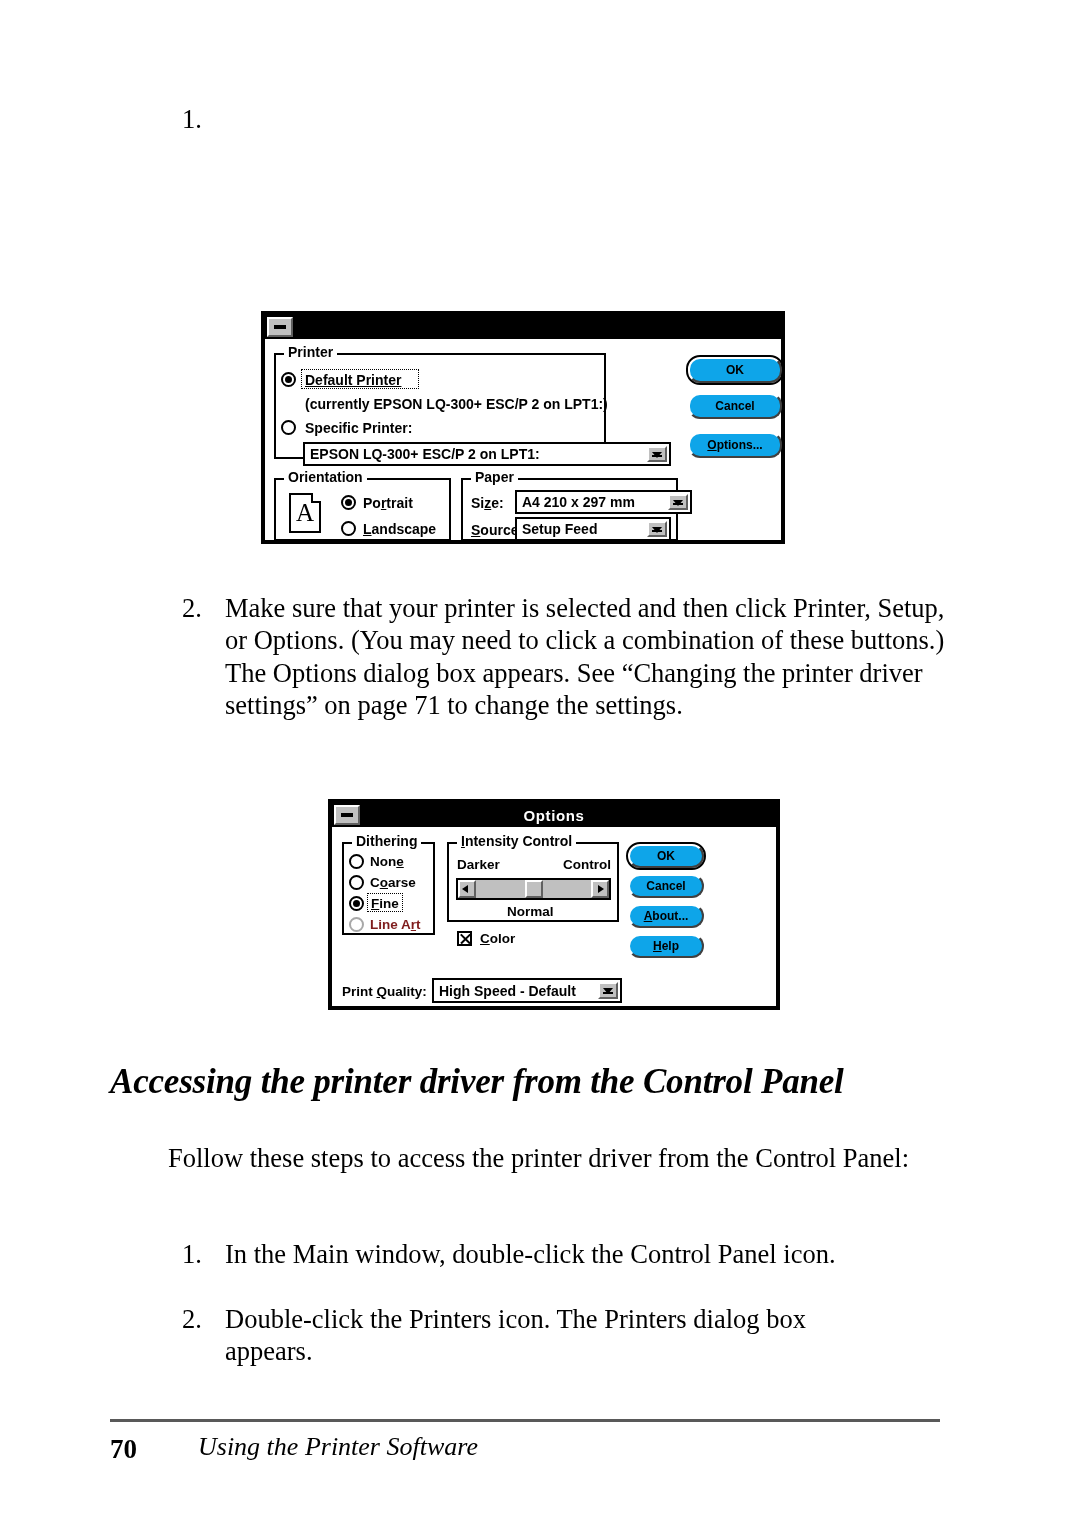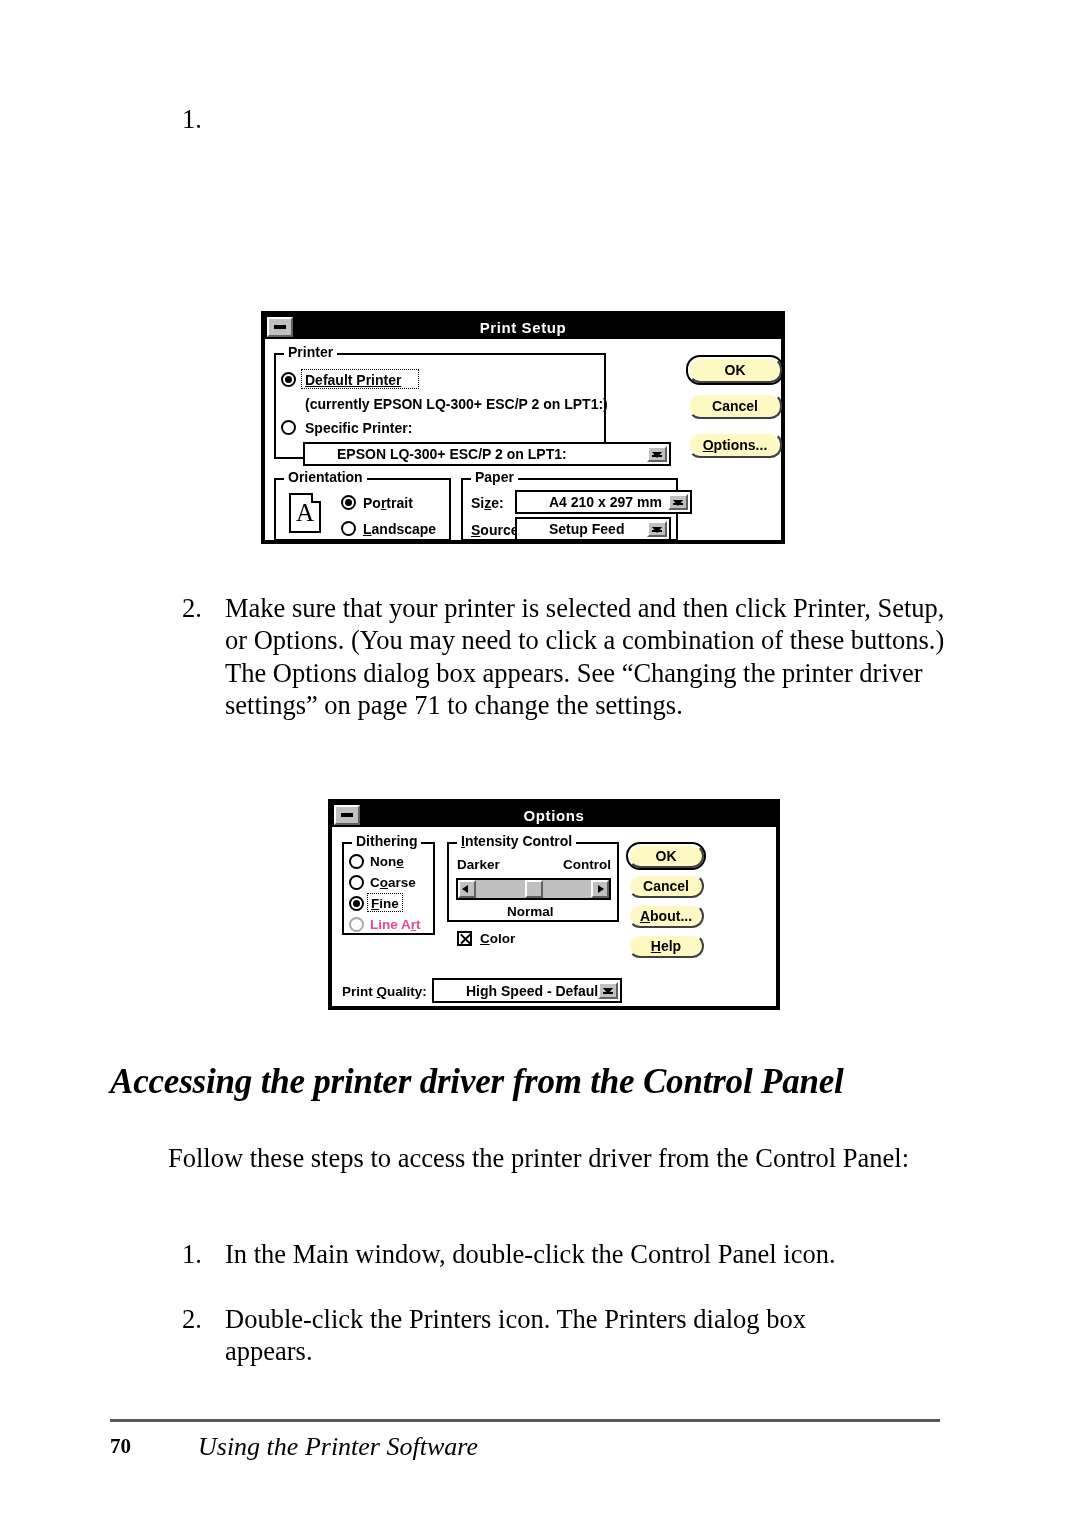--- a/index.html
+++ b/index.html
@@ -116,21 +116,21 @@
     white-space: nowrap;
   }
 
   .lbl {
     position: absolute;
     font-size: 14px;
     font-weight: bold;
     white-space: nowrap;
   }
   .lbl.small { font-size: 13.5px; }
-  .lbl.dim { color: #ec4899; text-align: center; }
+  .lbl.dim { color: #7f1d1d; text-align: center; }
 
   u.acc { text-decoration: underline; }
 
   
   .radio {
     position: absolute;
     width: 15px;
     height: 15px;
     border-radius: 50%;
     border: 2px solid #000000;
@@ -171,27 +171,27 @@
   
   .focusrect {
     position: absolute;
     border: 1px dotted #000000;
     box-sizing: border-box;
   }
 
   
   .btn {
     position: absolute;
-    background: #fef9c3;
+    background: #0ea5e9;
     border-top: 2px solid #ffffff;
     border-left: 2px solid #ffffff;
     border-right: 2px solid #404040;
     border-bottom: 2px solid #404040;
     box-sizing: border-box;
-    font-size: 14px;
+    font-size: 12px;
     font-weight: bold;
     display: flex;
     align-items: center;
     justify-content: center;
     color: #000;
     border-radius: 12px;
   }
   .btn.default { outline: 2px solid #000000; outline-offset: 0px; }
 
   
@@ -203,21 +203,20 @@
     display: flex;
     align-items: center;
   }
   .combo .ctext {
     flex: 1;
     font-size: 14px;
     font-weight: bold;
     padding-left: 5px;
     white-space: nowrap;
     overflow: hidden;
-    margin-left: 27px;
   }
   .combo .carrow {
     width: 20px;
     align-self: stretch;
     margin: 2px 2px 2px 0;
     background: #c0c0c0;
     border-top: 2px solid #ffffff;
     border-left: 2px solid #ffffff;
     border-right: 2px solid #606060;
     border-bottom: 2px solid #606060;
@@ -321,21 +320,21 @@
 
   
   .footrule {
     position: absolute;
     background: #595959;
   }
   .footnum {
     position: absolute;
     font-family: "Liberation Serif", "DejaVu Serif", serif;
     font-weight: bold;
-    font-size: 21px;
+    font-size: 27px;
   }
   .foottext {
     position: absolute;
     font-family: "Liberation Serif", "DejaVu Serif", serif;
     font-style: italic;
     font-size: 26px;
   }
 </style>
 </head>
 <body>
@@ -347,21 +346,20 @@
       <span class="marker">1.</span>
     </div>
   </div>
 
   <div class="win31" style="left:261px; top:311px; width:524px; height:233px;">
 
     <div class="titlebar">
       <div class="minbtn">
           <i></i>
         </div>
-      <div class="title">Print Setup</div>
     </div>
 
     <div class="client">
 
       <div class="group" style="left:9px; top:14px; width:332px; height:106px;">
         <span class="glabel">Printer</span>
       </div>
 
       <div class="radio on" style="left:16px; top:33px;"></div>
       <div class="focusrect" style="left:36px; top:30px; width:118px; height:20px;"></div>

